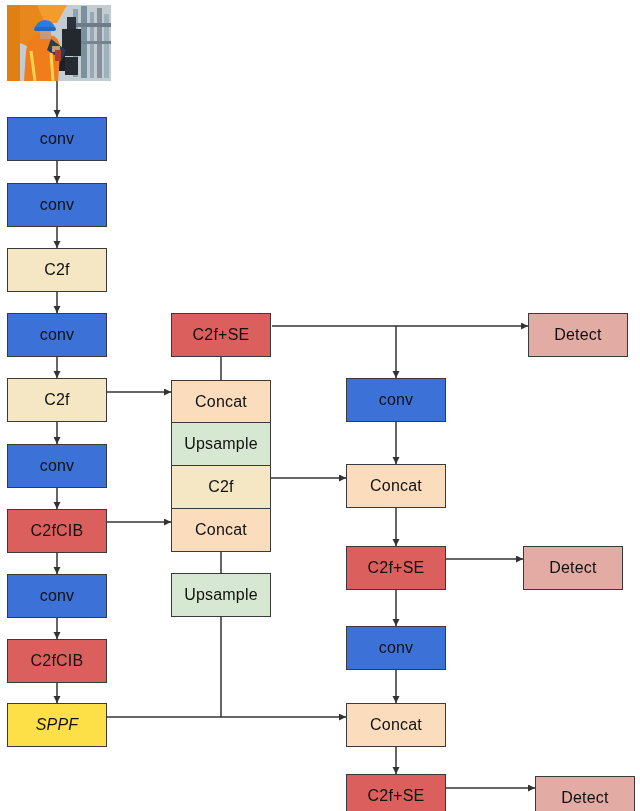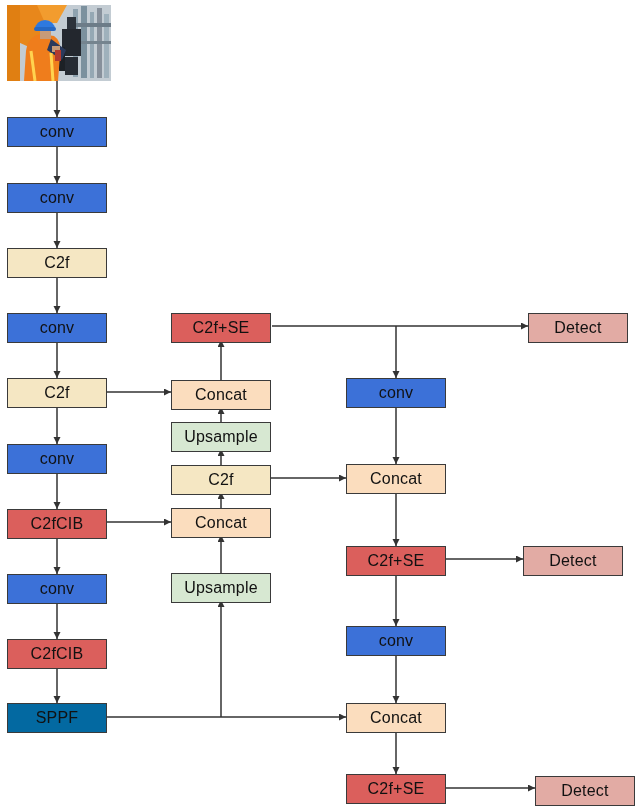--- a/index.html
+++ b/index.html
@@ -1,21 +1,21 @@
 <!DOCTYPE html>
 <html><head>
 <meta charset="utf-8">
 <style>
   html,body{margin:0;padding:0;}
   body{
     width:640px;height:811px;position:relative;background:#ffffff;
     font-family:"Liberation Sans",sans-serif;
   }
   .node{
-    position:absolute;width:100px;height:30px;box-sizing:border-box;
+    position:absolute;width:100px;height:44px;box-sizing:border-box;
     border:1.5px solid #3a3a3a;display:flex;align-items:center;justify-content:center;
     font-size:16px;color:#111;letter-spacing:.2px;white-space:nowrap;
   }
   #edges{position:absolute;left:0;top:0;width:640px;height:811px;pointer-events:none;}
   .edge{stroke:var(--arrow,#333);stroke-width:1.5;fill:none;}
   #ah path{fill:var(--arrow,#333);}
   .photo{position:absolute;left:7px;top:5px;width:104px;height:76px;overflow:hidden;}
 </style>
 </head>
 <body style="--arrow: #333333;">
@@ -103,21 +103,21 @@
 
 <div class="node" style="left: 7px; top: 117px; background-color: rgb(60, 113, 216);">conv</div>
 <div class="node" style="left: 7px; top: 183px; background-color: rgb(60, 113, 216);">conv</div>
 <div class="node" style="left: 7px; top: 248px; background-color: rgb(245, 231, 195);">C2f</div>
 <div class="node" style="left: 7px; top: 313px; background-color: rgb(60, 113, 216);">conv</div>
 <div class="node" style="left: 7px; top: 378px; background-color: rgb(245, 231, 195);">C2f</div>
 <div class="node" style="left: 7px; top: 444px; background-color: rgb(60, 113, 216);">conv</div>
 <div class="node" style="left: 7px; top: 509px; background-color: rgb(219, 95, 92);">C2fCIB</div>
 <div class="node" style="left: 7px; top: 574px; background-color: rgb(60, 113, 216);">conv</div>
 <div class="node" style="left: 7px; top: 639px; background-color: rgb(219, 95, 92);">C2fCIB</div>
-<div class="node" style="left: 7px; top: 703px; background-color: #0369a1;">SPPF</div>
+<div class="node" style="left: 7px; top: 703px; background-color: #fde047; font-style: italic;">SPPF</div>
 
 <div class="node" style="left: 171px; top: 313px; background-color: rgb(219, 95, 92);">C2f+SE</div>
 <div class="node" style="left: 171px; top: 380px; background-color: rgb(251, 221, 190);">Concat</div>
 <div class="node" style="left: 171px; top: 422px; background-color: rgb(215, 232, 210);">Upsample</div>
 <div class="node" style="left: 171px; top: 465px; background-color: rgb(245, 231, 195);">C2f</div>
 <div class="node" style="left: 171px; top: 508px; background-color: rgb(251, 221, 190);">Concat</div>
 <div class="node" style="left: 171px; top: 573px; background-color: rgb(215, 232, 210);">Upsample</div>
 
 <div class="node" style="left: 346px; top: 378px; background-color: rgb(60, 113, 216);">conv</div>
 <div class="node" style="left: 346px; top: 464px; background-color: rgb(251, 221, 190);">Concat</div>

